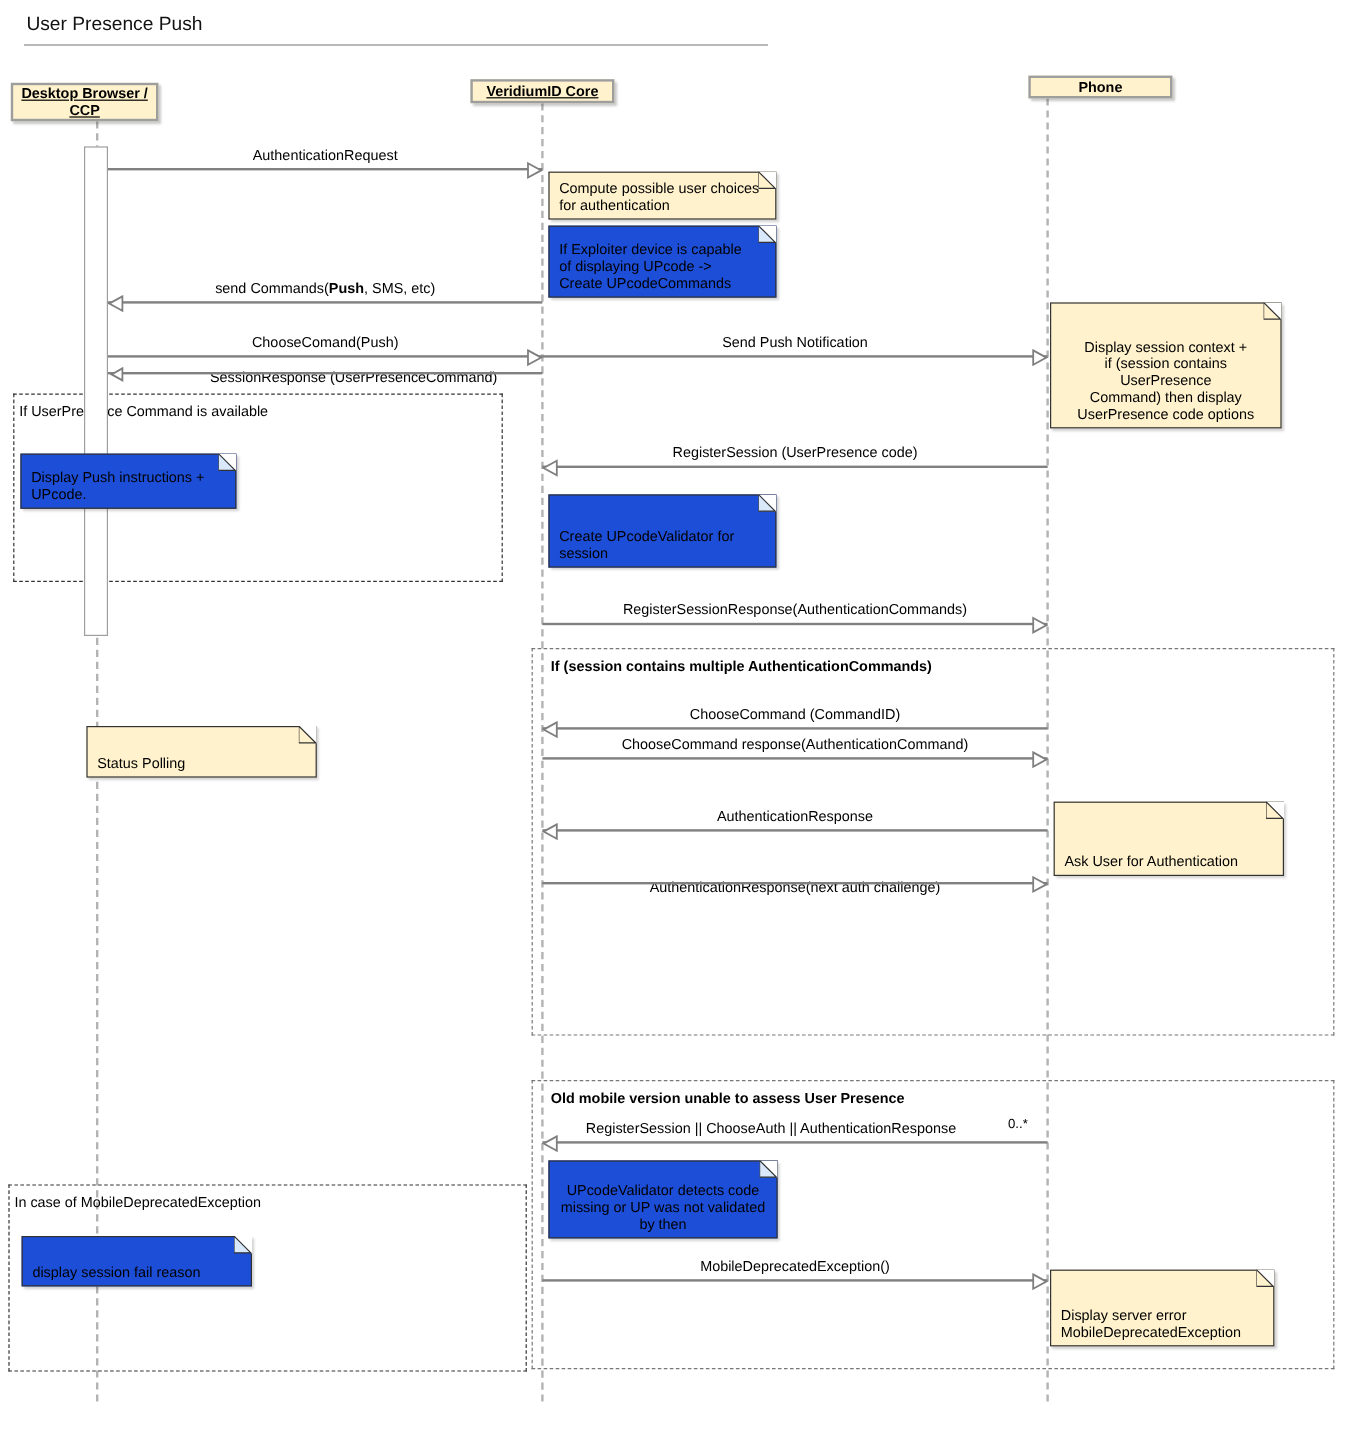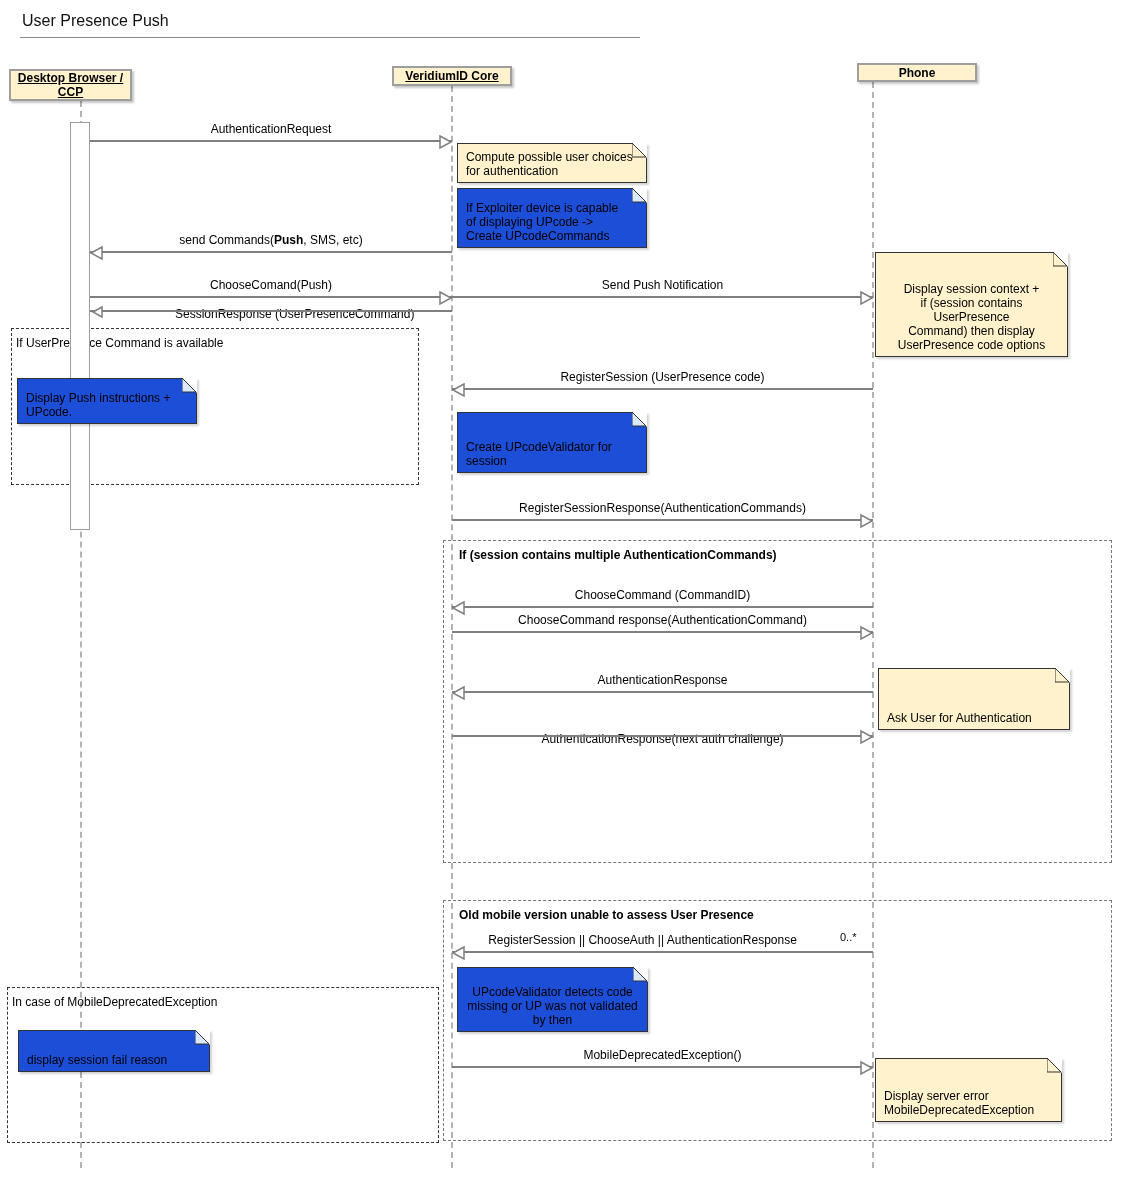--- a/index.html
+++ b/index.html
@@ -233,20 +233,27 @@
       </svg>
   </div>
   <div class="note blue" style="left:457px; top:412px; width:190px; height:61px;">
     <span class="note-text">Create UPcodeValidator for
 session</span>
     <svg class="fold" viewBox="0 0 15 15">
         <path d="M0 0 L15 0 L15 15 Z" fill="#fff"></path>
         <path class="flap" d="M0 0 L14 14 L0 14 Z" stroke="#333" stroke-width="1"></path>
       </svg>
   </div>
+  <div class="note yellow" style="left:72px; top:605px; width:192px; height:43px;">
+    <span class="note-text">Status Polling</span>
+    <svg class="fold" viewBox="0 0 15 15">
+        <path d="M0 0 L15 0 L15 15 Z" fill="#fff"></path>
+        <path class="flap" d="M0 0 L14 14 L0 14 Z" stroke="#333" stroke-width="1"></path>
+      </svg>
+  </div>
   <div class="note yellow" style="left:878px; top:668px; width:192px; height:62px;">
     <span class="note-text">Ask User for Authentication</span>
     <svg class="fold" viewBox="0 0 15 15">
         <path d="M0 0 L15 0 L15 15 Z" fill="#fff"></path>
         <path class="flap" d="M0 0 L14 14 L0 14 Z" stroke="#333" stroke-width="1"></path>
       </svg>
   </div>
   <div class="note blue center" style="left:457px; top:967px; width:191px; height:65px;">
     <span class="note-text">UPcodeValidator detects code
 missing or UP was not validated

